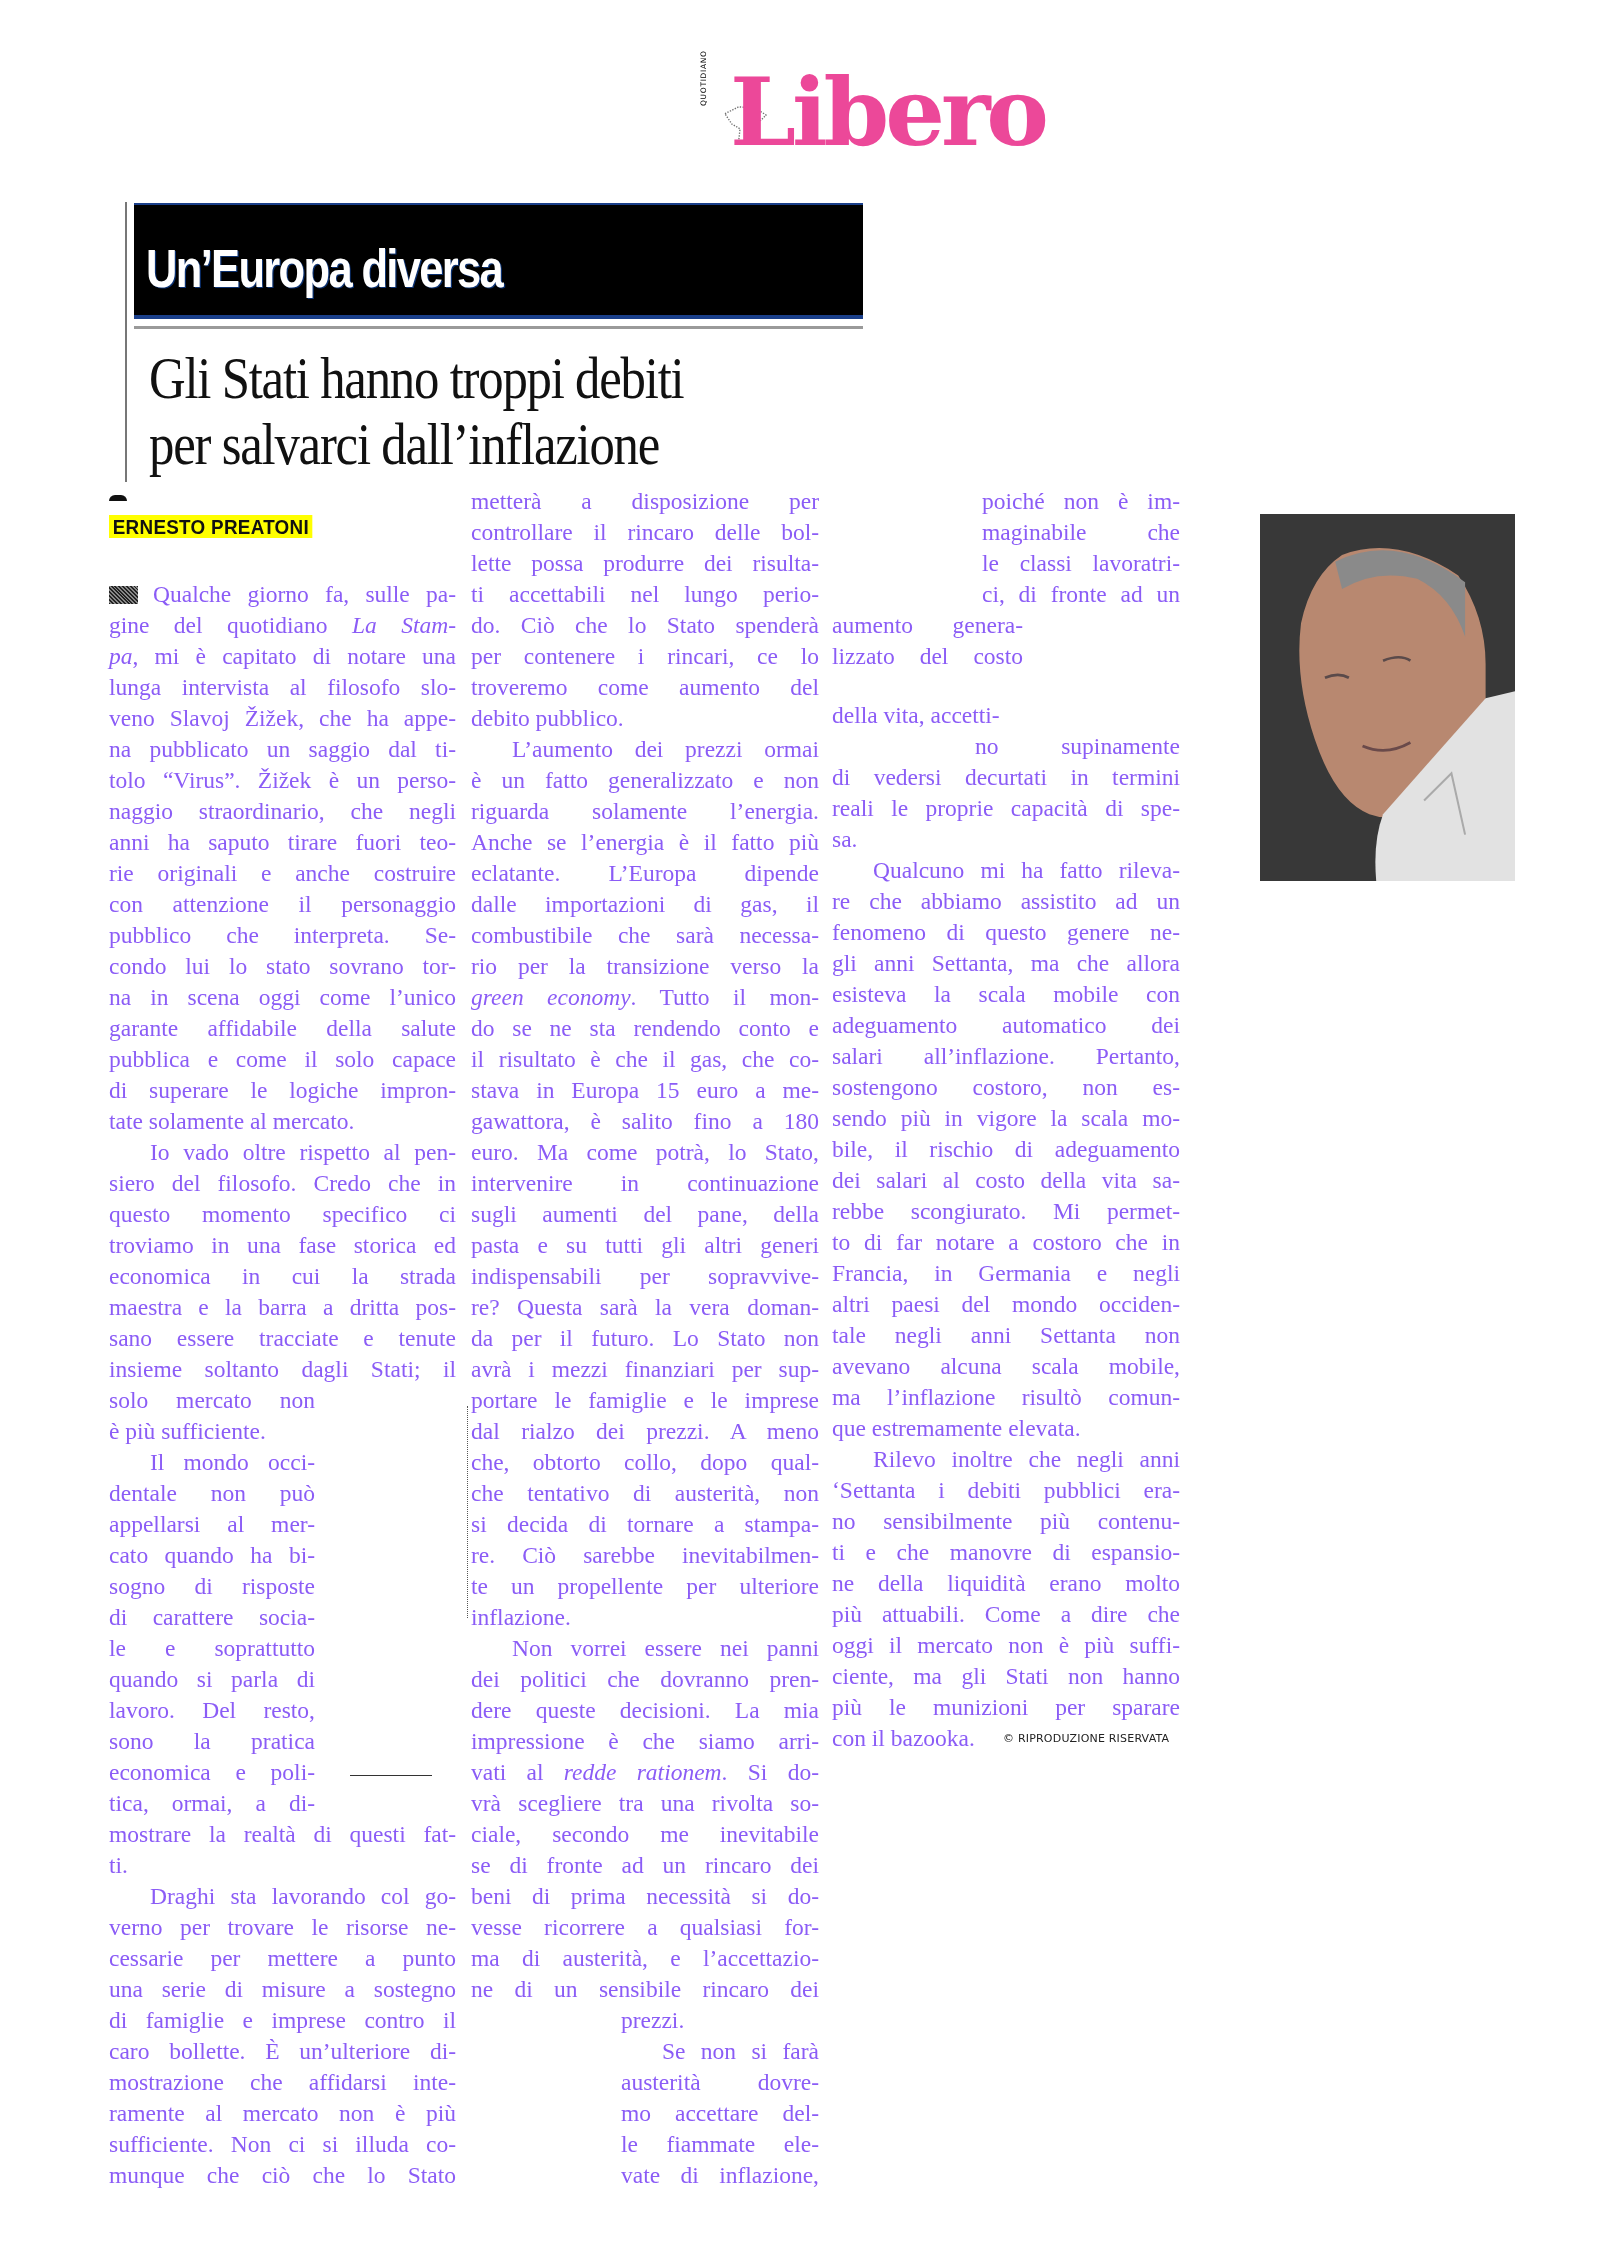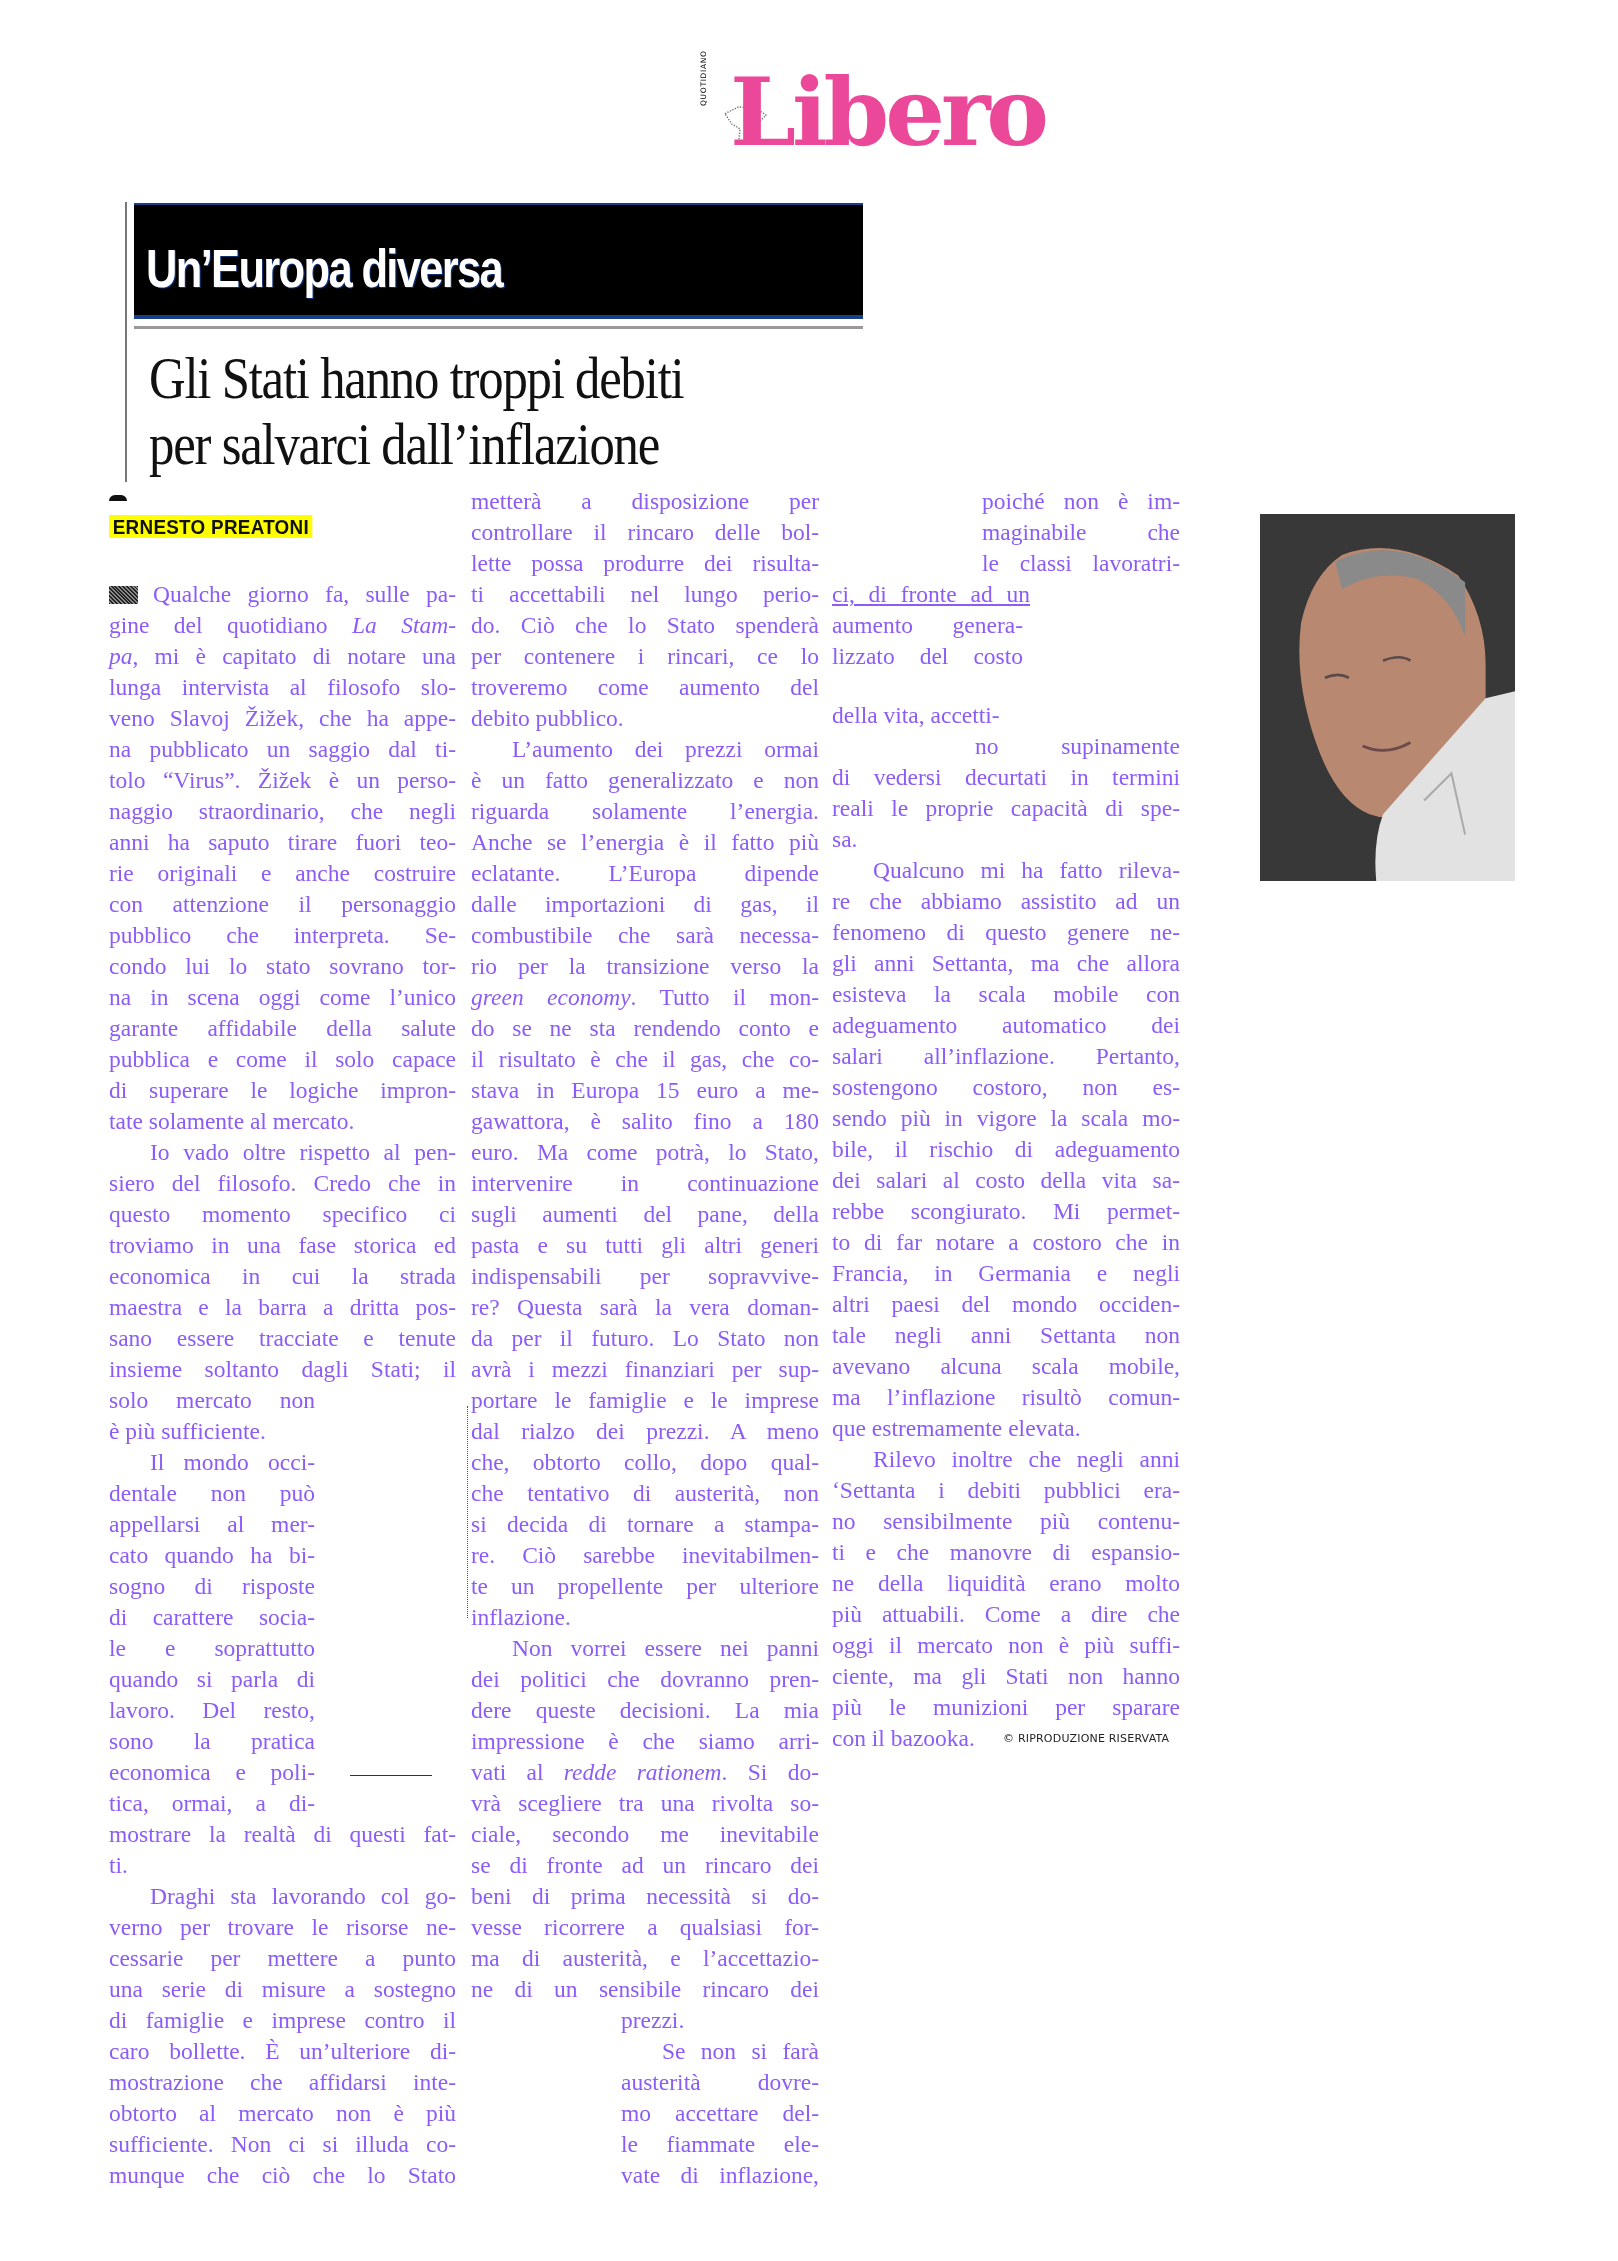--- a/index.html
+++ b/index.html
@@ -110,21 +110,21 @@
     <span class="line narrow"><span>tica, ormai, a di-</span></span>
     <span class="line"><span>mostrare la realtà di questi fat-</span></span>
     <span class="line last"><span>ti.</span></span>
     <span class="line ind"><span>Draghi sta lavorando col go-</span></span>
     <span class="line"><span>verno per trovare le risorse ne-</span></span>
     <span class="line"><span>cessarie per mettere a punto</span></span>
     <span class="line"><span>una serie di misure a sostegno</span></span>
     <span class="line"><span>di famiglie e imprese contro il</span></span>
     <span class="line"><span>caro bollette. È un’ulteriore di-</span></span>
     <span class="line"><span>mostrazione che affidarsi inte-</span></span>
-    <span class="line"><span>obtorto al mercato non è più</span></span>
+    <span class="line"><span>ramente al mercato non è più</span></span>
     <span class="line"><span>sufficiente. Non ci si illuda co-</span></span>
     <span class="line"><span>munque che ciò che lo Stato</span></span>
   </div>
 <div class="col col2" id="col2">
     <span class="line"><span>metterà a disposizione per</span></span>
     <span class="line"><span>controllare il rincaro delle bol-</span></span>
     <span class="line"><span>lette possa produrre dei risulta-</span></span>
     <span class="line"><span>ti accettabili nel lungo perio-</span></span>
     <span class="line"><span>do. Ciò che lo Stato spenderà</span></span>
     <span class="line"><span>per contenere i rincari, ce lo</span></span>
@@ -175,21 +175,21 @@
     <span class="line ind narrow"><span>Se non si farà</span></span>
     <span class="line narrow"><span>austerità dovre-</span></span>
     <span class="line narrow"><span>mo accettare del-</span></span>
     <span class="line narrow"><span>le fiammate ele-</span></span>
     <span class="line narrow"><span>vate di inflazione,</span></span>
   </div>
 <div class="col col3" id="col3">
     <span class="line" style="margin-left: 150px; width: 198px;"><span>poiché non è im-</span></span>
     <span class="line" style="margin-left: 150px; width: 198px;"><span>maginabile che</span></span>
     <span class="line" style="margin-left: 150px; width: 198px;"><span>le classi lavoratri-</span></span>
-    <span class="line" style="width: 198px; text-decoration: underline;"><span>ci, di fronte ad un</span></span>
+    <span class="line" style="margin-left: 150px; width: 198px;"><span>ci, di fronte ad un</span></span>
     <span class="line" style="width: 191px;"><span>aumento genera-</span></span>
     <span class="line" style="width: 191px;"><span>lizzato del costo</span></span>
     <span class="line last" style="width: 191px; margin-top: 28px;"><span>della vita, accetti-</span></span>
     <span class="line" style="margin-left: 143px; width: 205px;"><span>no supinamente</span></span>
     <span class="line"><span>di vedersi decurtati in termini</span></span>
     <span class="line"><span>reali le proprie capacità di spe-</span></span>
     <span class="line last"><span>sa.</span></span>
     <span class="line ind"><span>Qualcuno mi ha fatto rileva-</span></span>
     <span class="line"><span>re che abbiamo assistito ad un</span></span>
     <span class="line"><span>fenomeno di questo genere ne-</span></span>

